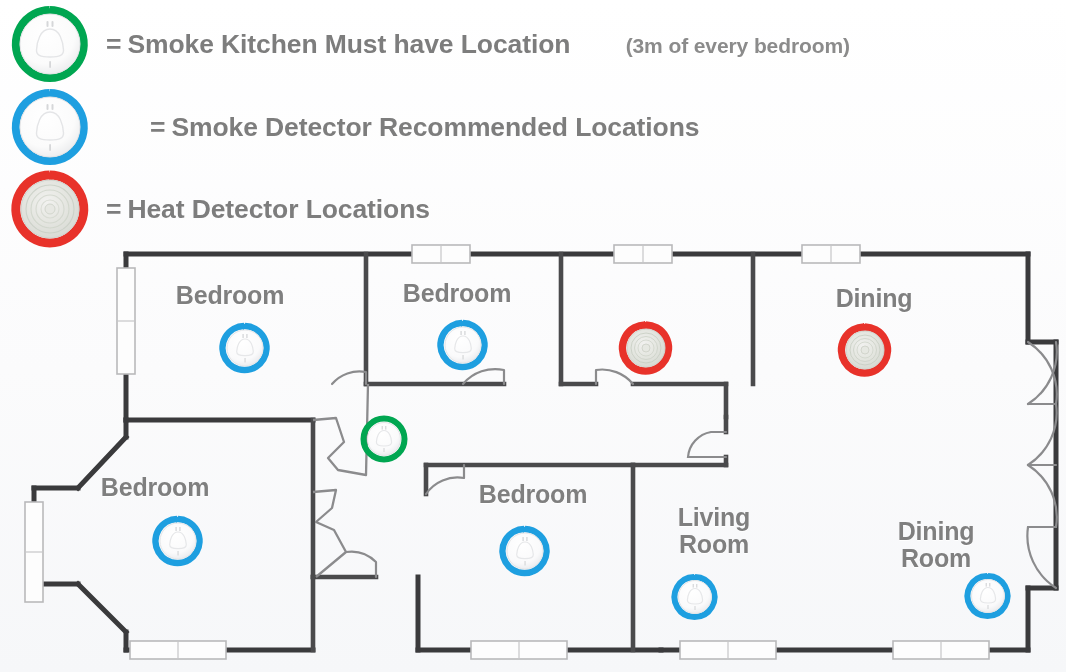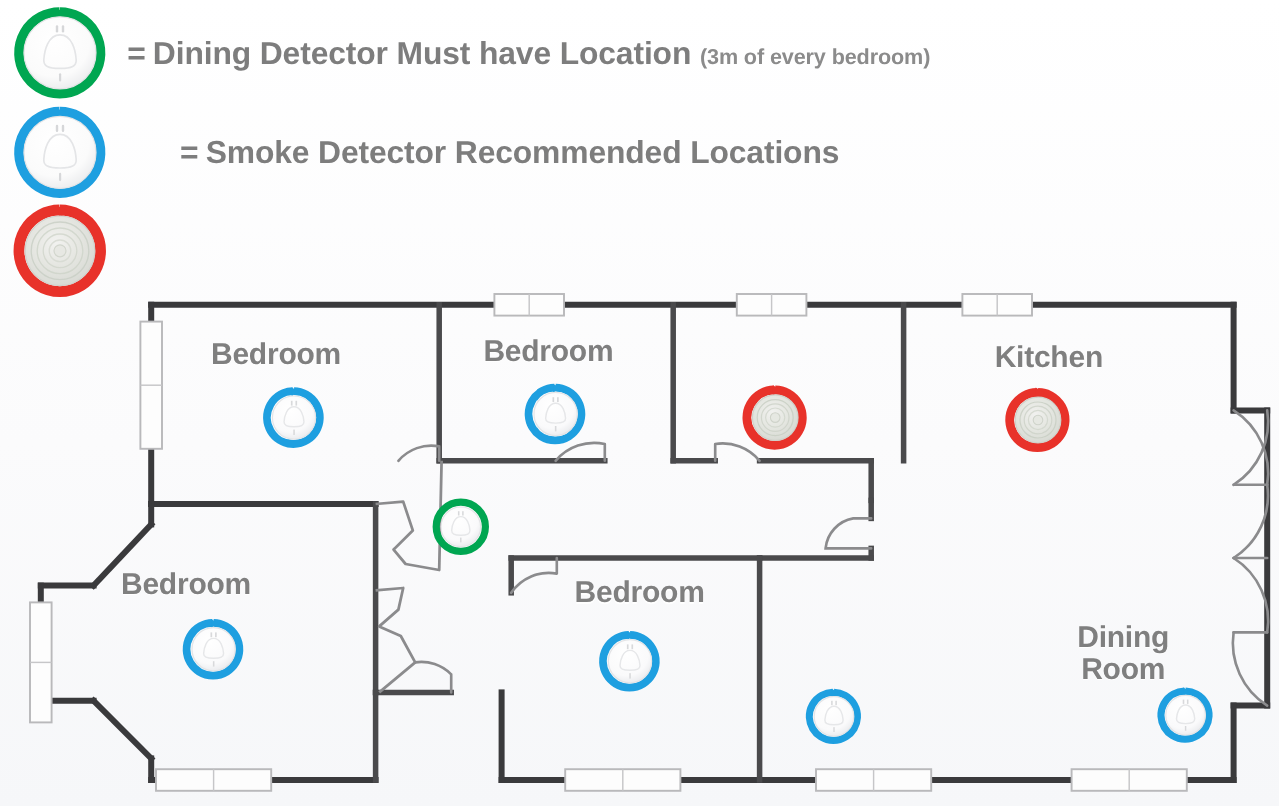--- a/index.html
+++ b/index.html
@@ -50,23 +50,24 @@
   .legend-text {
     margin-left: 14px;
     font-size: 26.5px;
     font-weight: bold;
     color: #7d7d7d;
     white-space: nowrap;
     letter-spacing: -0.1px;
   }
   .legend-text .eq { margin-right: 6px; }
   .legend-text .sub {
-    font-size: 18px;
+    font-size: 21px;
     color: #8b8b8b;
     font-weight: bold;
+    margin-left: 48px;
   }
 
   
   #plan {
     position: absolute;
     left: 16px;
     top: 232px;
     width: 1066px;
     height: 440px;
   }
@@ -105,21 +106,21 @@
           <path d="M 42 5 A 34 34 0 1 1 41.6 5" fill="none" stroke="#00a651" stroke-width="8" stroke-linecap="butt"></path>
           <path d="M 41 3 L 50 6.5 L 41 10 Z" fill="#00a651"></path>
           <circle cx="42" cy="39" r="30" fill="url(#lgBody0)" stroke="#e2e3e5" stroke-width="1"></circle>
           <path d="M 42 24 C 32 24 29 37 28.5 45 C 28.3 50 32 52 42 52 C 52 52 55.7 50 55.5 45 C 55 37 52 24 42 24 Z" fill="none" stroke="#e4e5e7" stroke-width="1.4"></path>
           <rect x="38.5" y="16" width="2" height="6" rx="1" fill="#d6d7d9"></rect>
           <rect x="43.5" y="16" width="2" height="6" rx="1" fill="#d6d7d9"></rect>
           <rect x="41.2" y="56" width="1.8" height="7" rx="0.9" fill="#d6d7d9"></rect>
         </svg>
       </div>
       <div class="legend-text">
-        <span class="eq">=</span><span>Dining Detector Must have Location</span>
+        <span class="eq">=</span><span>Smoke Kitchen Must have Location</span>
         <span class="sub">(3m of every bedroom)</span>
       </div>
     </div>
 
     <div class="legend-row r1">
       <div class="legend-icon">
         <svg width="84" height="78" viewBox="0 0 84 78">
           <defs>
             <radialGradient id="lgBody1" cx="42%" cy="34%" r="72%">
               <stop offset="0%" stop-color="#ffffff"></stop>
@@ -153,20 +154,23 @@
           </defs>
           <path d="M 42 5 A 34 34 0 1 1 41.6 5" fill="none" stroke="#e8322a" stroke-width="9" stroke-linecap="butt"></path>
           <path d="M 41 2 L 51 6.5 L 41 11 Z" fill="#e8322a"></path>
           <circle cx="42" cy="39" r="29" fill="url(#lgHeat)" stroke="#cfd0cb" stroke-width="1"></circle>
           <circle cx="42" cy="39" r="24" fill="none" stroke="#c9cfc6" stroke-width="1.1" opacity="0.85"></circle>
           <circle cx="42" cy="39" r="19" fill="none" stroke="#cdd3c8" stroke-width="1.1" opacity="0.8"></circle>
           <circle cx="42" cy="39" r="14" fill="none" stroke="#d0d5cb" stroke-width="1.1" opacity="0.8"></circle>
           <circle cx="42" cy="39" r="9" fill="none" stroke="#d4d8cf" stroke-width="1.1" opacity="0.8"></circle>
           <circle cx="42" cy="39" r="5" fill="#e7e8e3" stroke="#d2d6cd" stroke-width="1"></circle>
         </svg>
+      </div>
+      <div class="legend-text">
+        <span class="eq">=</span><span>Heat Detector Locations</span>
       </div>
     </div>
   </div>
 
   <div id="plan">
     <svg width="1066" height="440" viewBox="0 0 1066 440">
       <defs>
         <radialGradient id="smokeBody" cx="42%" cy="33%" r="72%">
           <stop offset="0%" stop-color="#ffffff"></stop>
           <stop offset="70%" stop-color="#fafafb"></stop>
@@ -423,23 +427,24 @@
         <rect x="1.1" y="-13" width="1.3" height="3.6" fill="#d8d9db"></rect>
         <rect x="-0.6" y="9" width="1.2" height="4" fill="#d8d9db"></rect>
       </g>
     </svg>
 
     <div class="room-label" style="left:139px; top:50px; width:150px;">Bedroom</div>
 
     <div class="room-label" style="left:366px; top:48px; width:150px;">Bedroom</div>
 
 
-    <div class="room-label" style="left:783px; top:53px; width:150px;">Kitchen</div>
+    <div class="room-label" style="left:783px; top:53px; width:150px;">Dining</div>
 
     <div class="room-label" style="left:64px; top:242px; width:150px;">Bedroom</div>
 
     <div class="room-label" style="left:442px; top:249px; width:150px;">Bedroom</div>
 
+    <div class="room-label two-line" style="left:643px; top:272px; width:110px;">Living Room</div>
 
     <div class="room-label two-line" style="left:865px; top:258px; width:110px;margin-top:28px;">Dining Room</div>
   </div>
 
 </div>
 
 </body></html>

